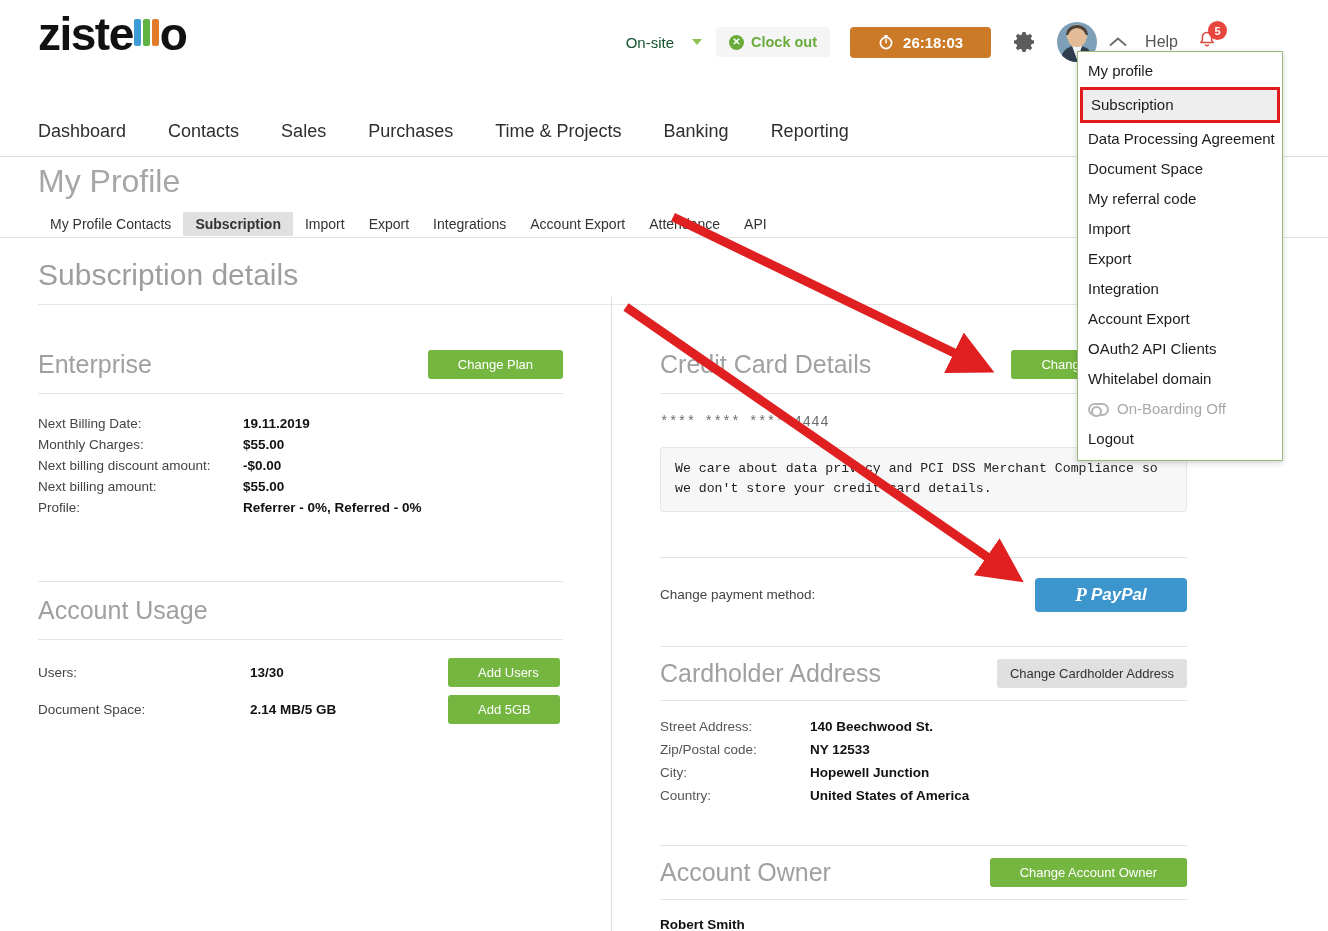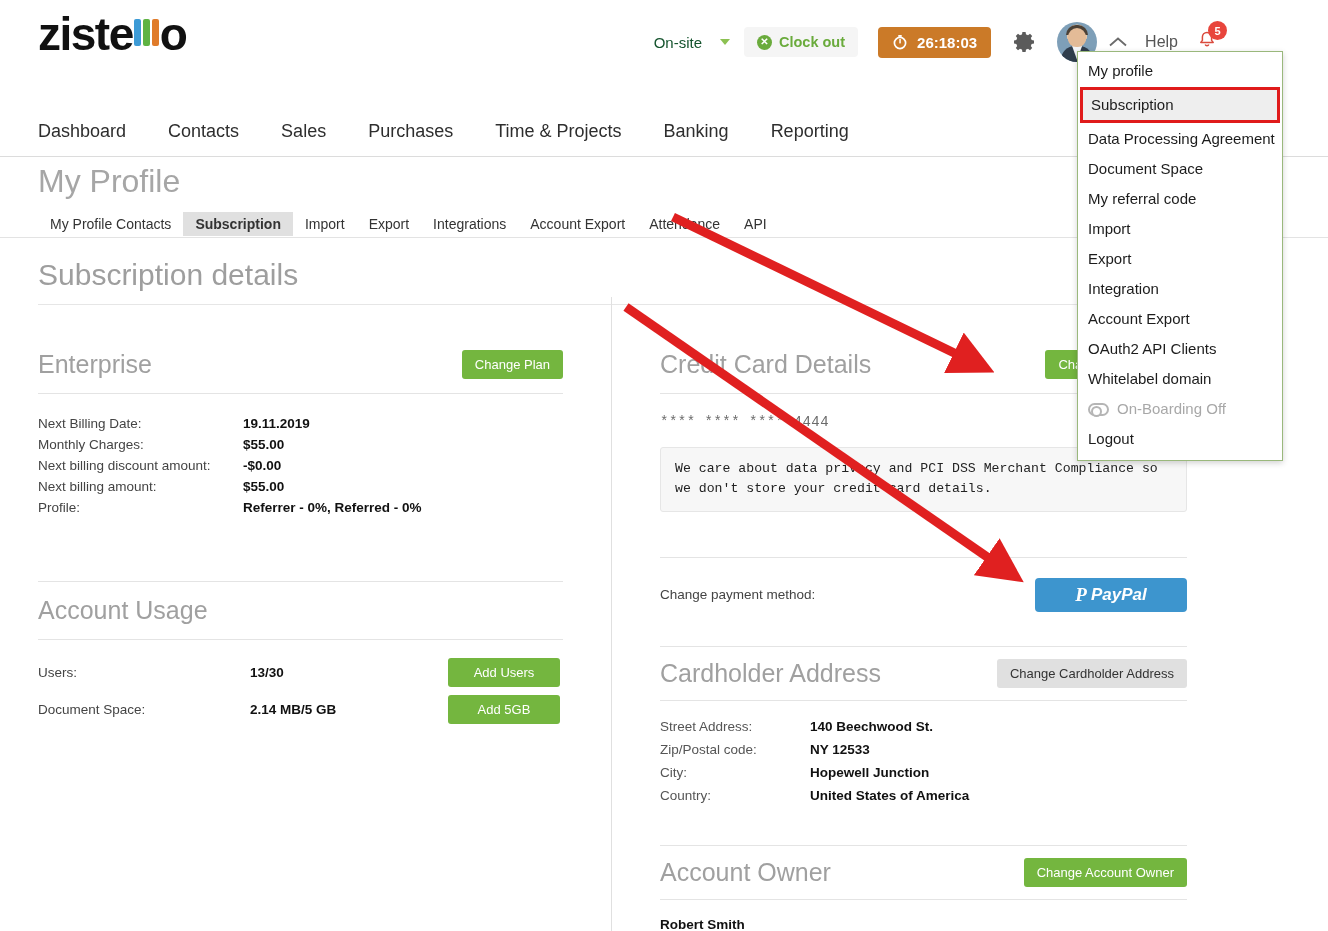--- a/index.html
+++ b/index.html
@@ -24,21 +24,21 @@
   .onsite { color:#14532d; font-size:15px; display:flex; align-items:center; gap:18px;
             margin-right:14px; cursor:pointer; }
   .caret-dn { width:0;height:0;border-left:5px solid transparent;border-right:5px solid transparent;
               border-top:6px solid #8cc152; display:inline-block; }
 
   .clockout { background:#f5f5f5; border-radius:4px; padding:7px 13px; display:flex; align-items:center;
               gap:7px; color:#6aab3c; font-weight:700; font-size:14.5px; cursor:pointer; margin-right:20px; }
   .clockout .cross { width:15px;height:15px;border-radius:50%;background:#6aab3c;color:#fff;font-size:10px;
                      display:flex;align-items:center;justify-content:center;font-weight:700;line-height:1;}
 
-  .timer { background:#cb7a28; color:#fff; border-radius:4px; padding:7px 14px; font-weight:700;
+  .timer { background:#cb7a28; color:#fff; border-radius:4px; padding:7px 28px; font-weight:700;
            font-size:15px; display:flex; align-items:center; gap:9px; margin-right:22px; cursor:pointer; }
 
   .gear { margin-right:20px; cursor:pointer; display:flex; }
 
   .avatar { width:40px;height:40px;border-radius:50%;position:relative;margin-right:10px;cursor:pointer;
             background: radial-gradient(circle at 50% 32%, #e6c7a8 0 30%, #7e9fb8 31% 100%);
             overflow:hidden; }
   .avatar .head { position:absolute; left:11px; top:6px; width:18px;height:19px;border-radius:50% 50% 45% 45%;
                   background:#e3bb97; }
   .avatar .hair { position:absolute; left:9px; top:3px; width:22px;height:10px;border-radius:11px 11px 0 0;
@@ -72,21 +72,21 @@
   .h1big { position:absolute; left:38px; top:258px; font-size:30px; color:#9e9e9e; font-weight:400; }
   .hr-under-h1 { position:absolute; left:38px; top:304px; width:1149px; height:1px; background:#e6e6e6; }
 
   .sec-head { font-size:25px; color:#a0a0a0; font-weight:400; }
   .sec-rule { height:1px; background:#e4e4e4; }
 
   .lbl { font-size:13.5px; color:#444; }
   .val { font-size:13.5px; color:#111; font-weight:700; }
 
   .btn-green { background:#74b63f; color:#fff; border:none; border-radius:3px; font-size:13px;
-               padding:7px 13px; cursor:pointer; font-family:"Liberation Sans",sans-serif; white-space:nowrap;}
+               padding:7px 30px; cursor:pointer; font-family:"Liberation Sans",sans-serif; white-space:nowrap;}
   .btn-gray { background:#e0e0e0; color:#333; border:none; border-radius:3px; font-size:13px;
               padding:7px 13px; cursor:pointer; font-family:"Liberation Sans",sans-serif; white-space:nowrap;}
 
   
   .leftcol { position:absolute; left:38px; top:350px; width:525px; }
   .rowline { display:flex; align-items:center; margin-bottom:6px; }
   .rowline .lbl { width:205px; }
 
   
   .rightcol { position:absolute; left:660px; top:350px; width:527px; }

